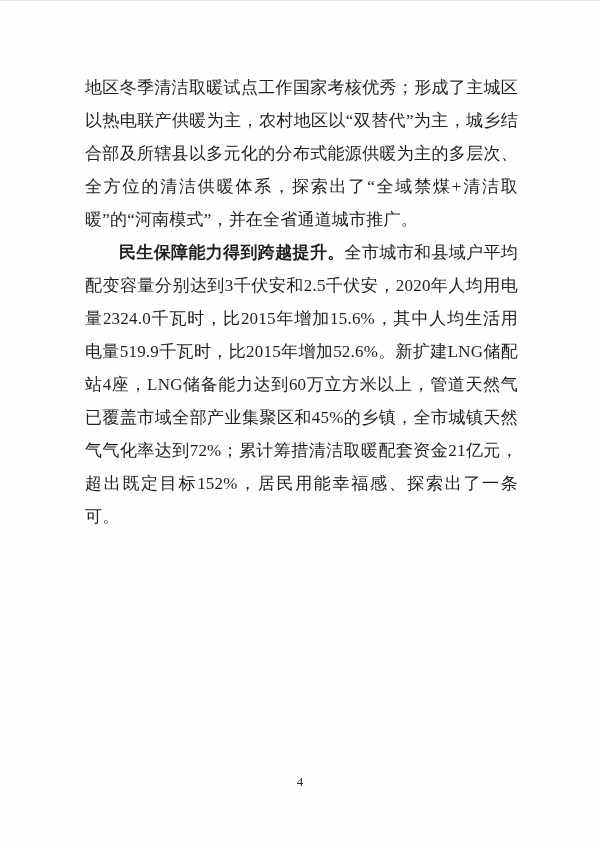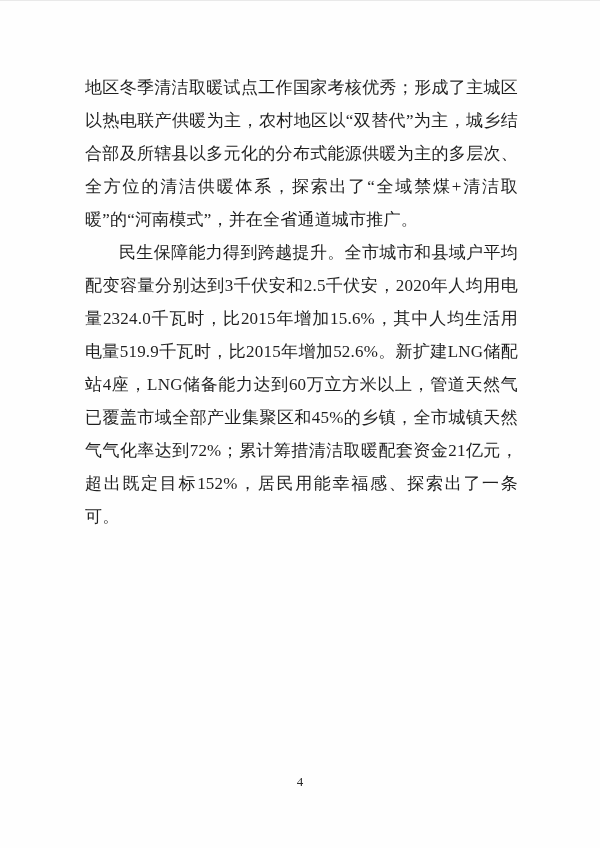--- a/index.html
+++ b/index.html
@@ -31,21 +31,21 @@
     }
     .para {
       margin: 0;
       padding: 0;
       text-indent: 2em;
     }
     .para.first {
       text-indent: 0;
     }
     .lead {
-      font-weight: normal;
+      font-weight: bold;
     }
     .footer {
       position: absolute;
       left: 0;
       right: 0;
       top: 771px;
       text-align: center;
     }
     .pagenum {
       font-size: 13px;

